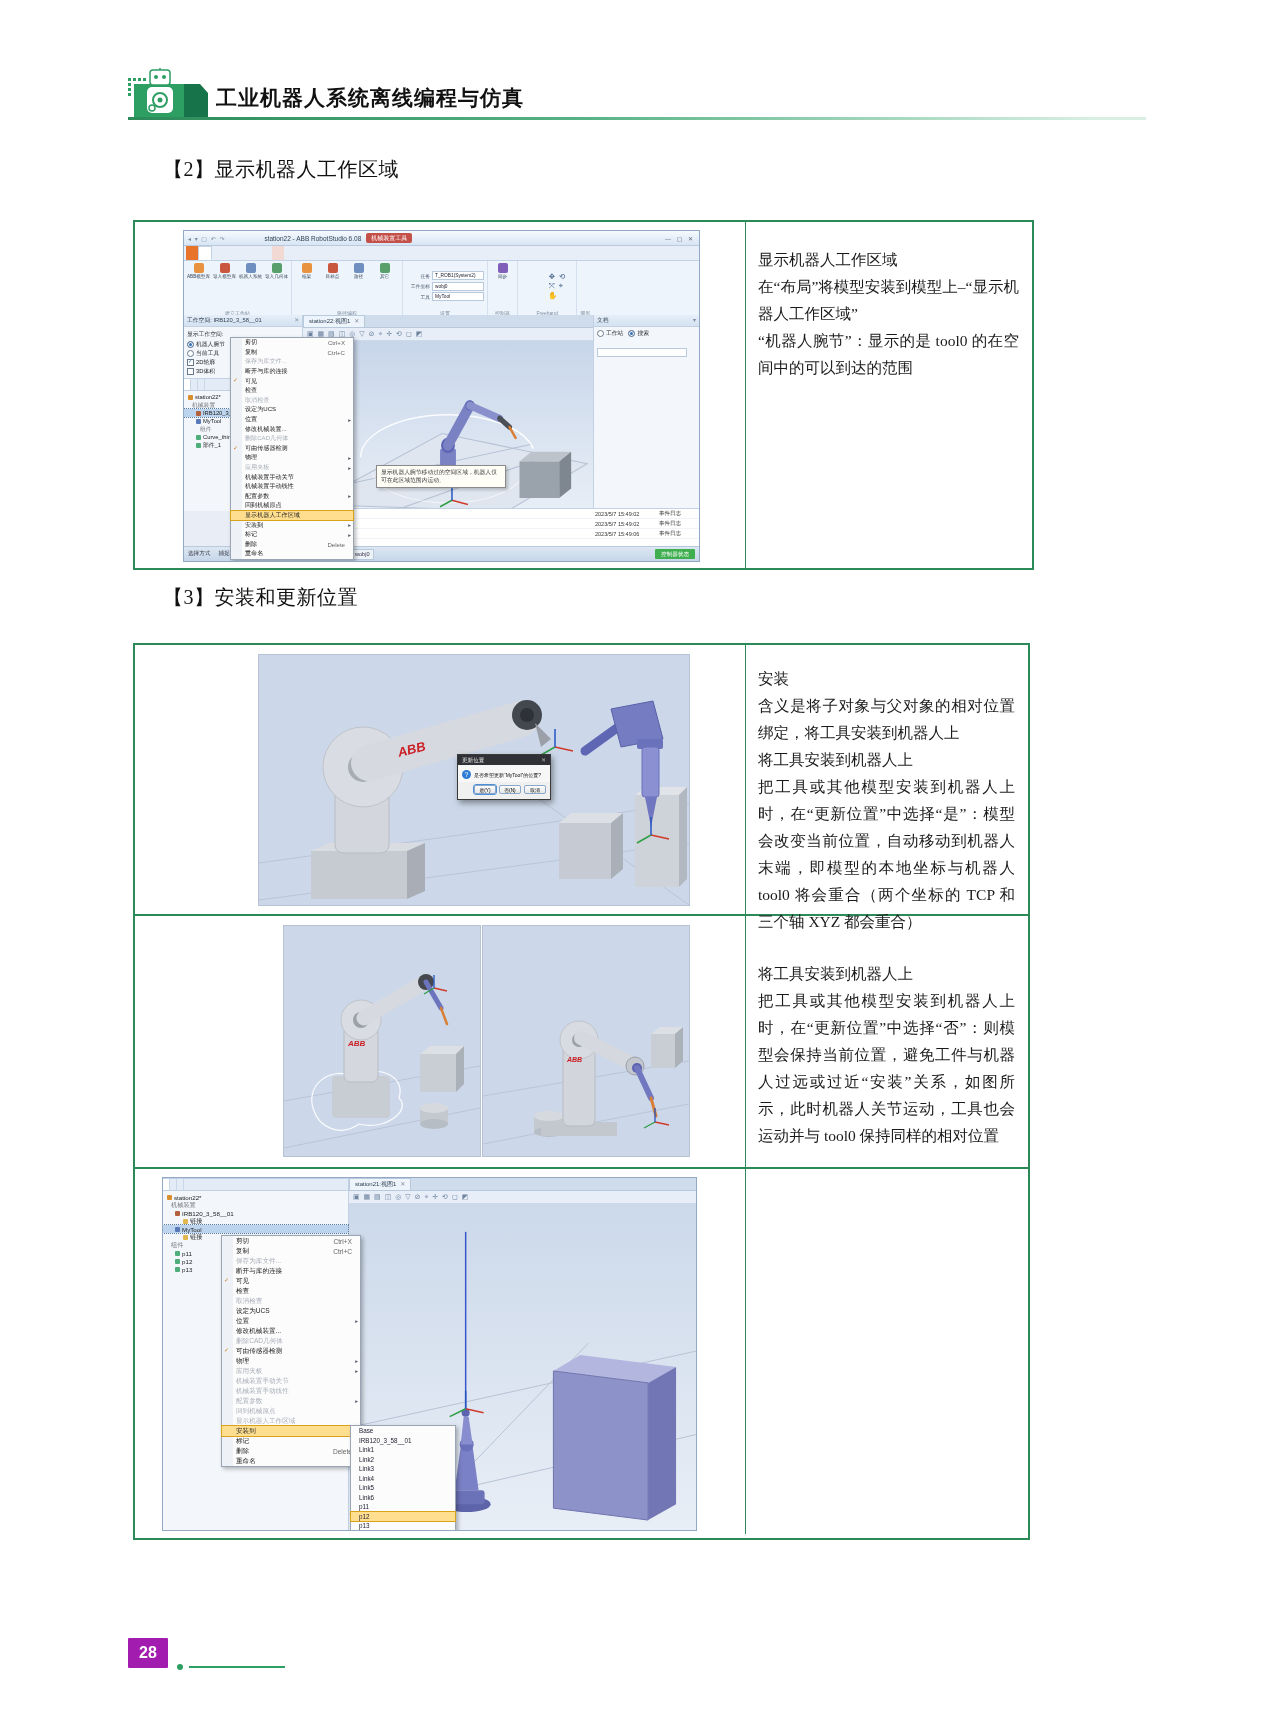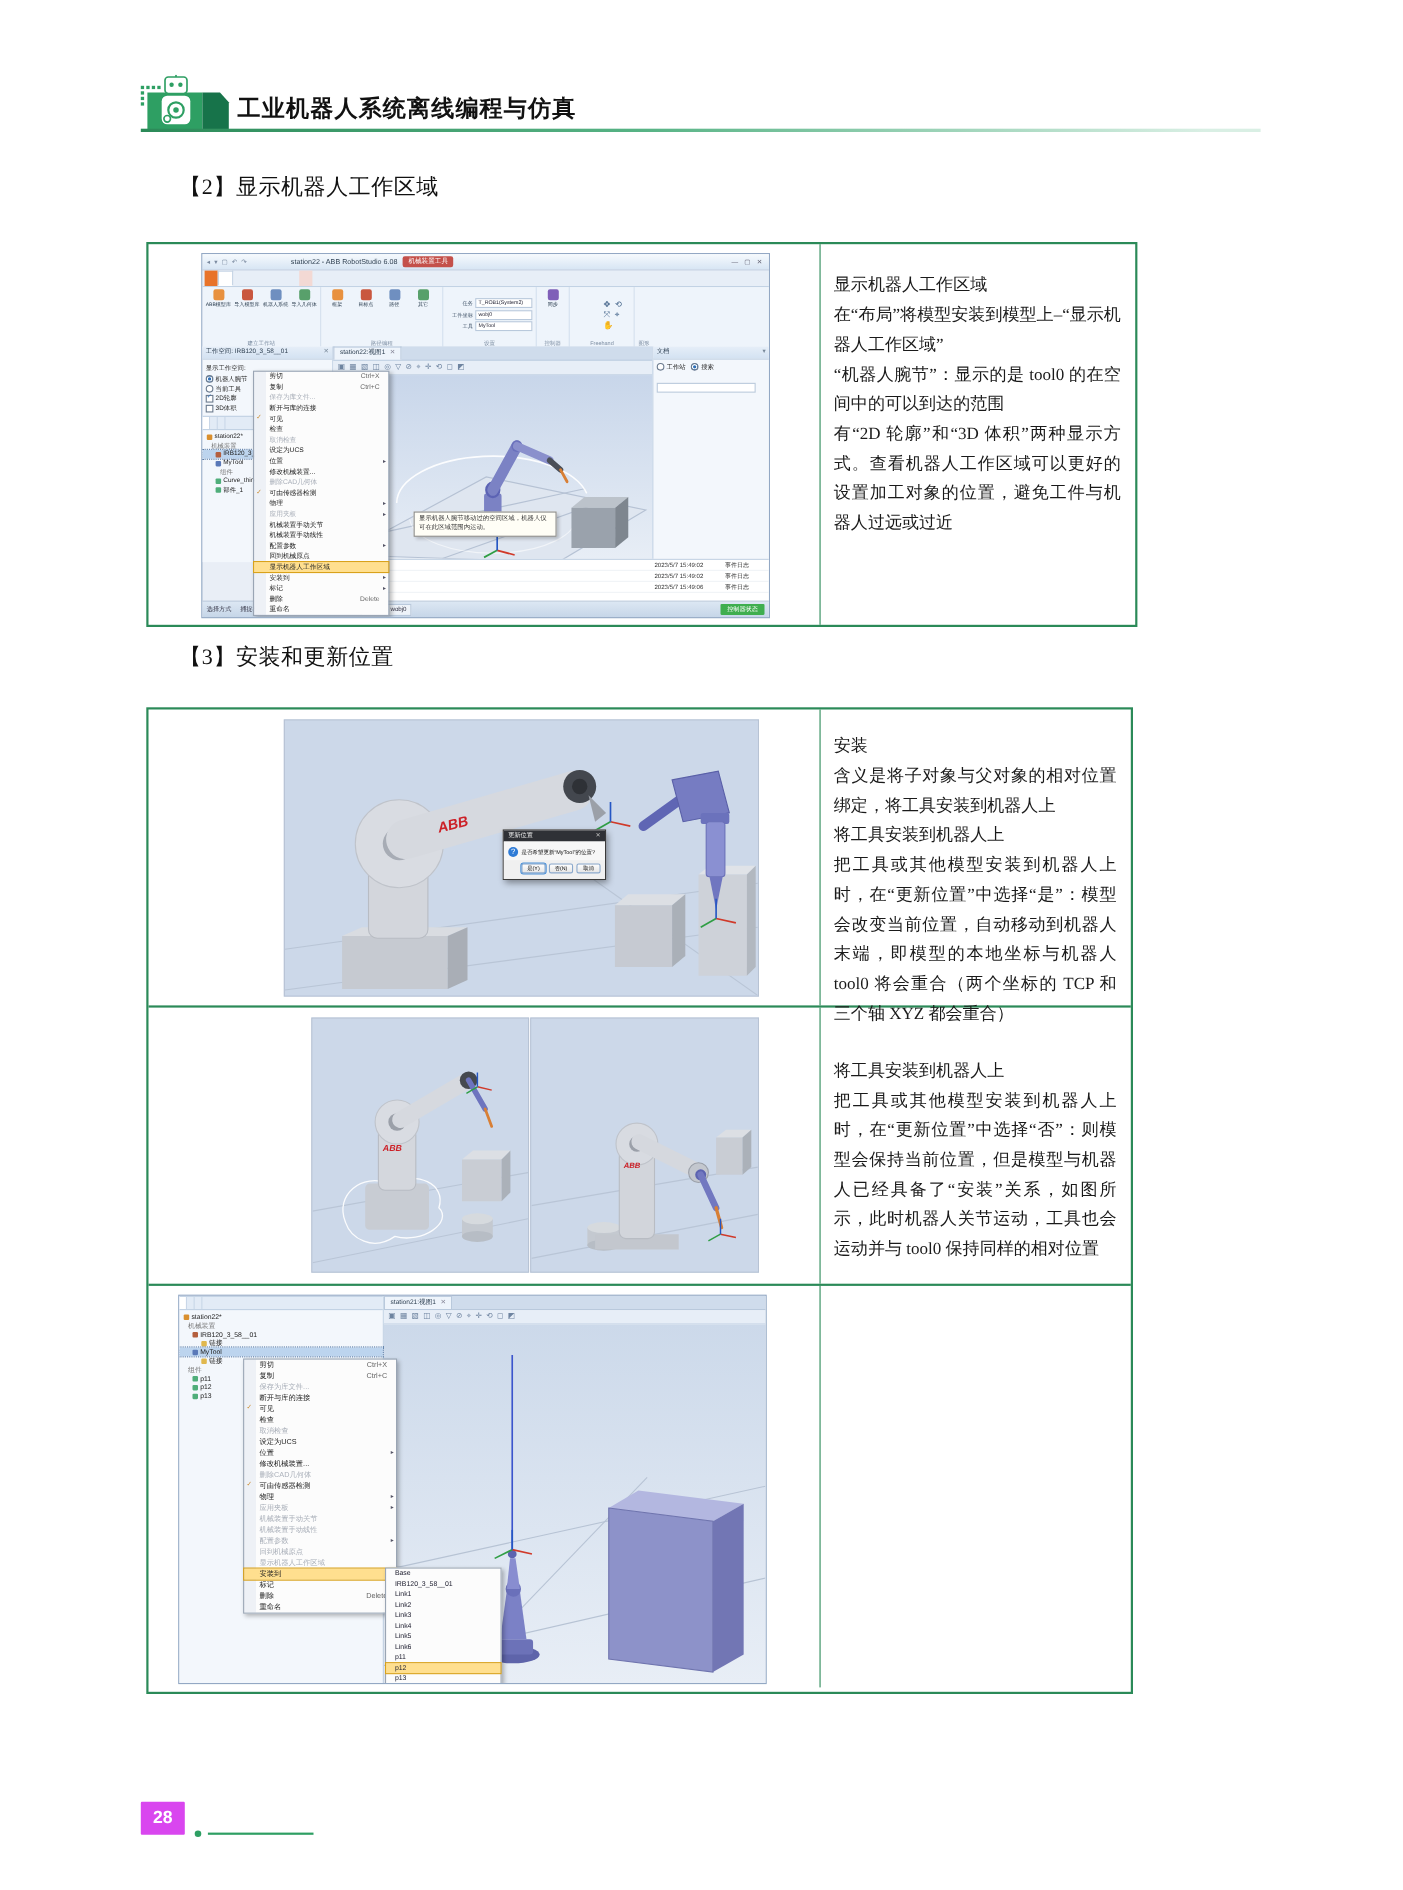--- a/index.html
+++ b/index.html
@@ -145,21 +145,21 @@
   .scene{position:absolute;border:1px solid #b7c3d4;background:#ccd8e9;overflow:hidden}
   .scene svg{display:block}
 
   
   .rs2-left{width:185px;background:#f3f7fc;border-right:1px solid #c2d2e4;flex:none}
   .rs2 .lp-tab{font-size:6px}
   .rs2 .tree-item{height:8px;font-size:6.2px}
   .rs2-body{display:flex;height:100%}
 
   
-  .page-num{left:128px;top:1638px;width:40px;height:30px;background:#d946ef;border-radius:1px;color:#fff;
+  .page-num{left:128px;top:1638px;width:40px;height:30px;background:#a21caf;border-radius:1px;color:#fff;
             font-size:16px;font-weight:bold;display:flex;align-items:center;justify-content:center;
             font-family:"Liberation Sans","DejaVu Sans",sans-serif}
   .pn-dot{left:177px;top:1664px;width:6px;height:6px;background:#2e9f63;border-radius:50%}
   .pn-line{left:189px;top:1666px;width:96px;height:2px;background:#2e9f63}
 </style>
 </head>
 <body>
 
 <div class="page">
 
@@ -560,21 +560,20 @@
           <span class="st-box">MyTool · wobj0</span>
           <span class="ctrl-badge">控制器状态</span>
         </div>
       </div>
     </div>
 
     <div class="cell-text">
       <p>显示机器人工作区域</p>
       <p>在“布局”将模型安装到模型上–“显示机器人工作区域”</p>
       <p>“机器人腕节”：显示的是 tool0 的在空间中的可以到达的范围</p>
-      <p>有“2D 轮廓”和“3D 体积”两种显示方式。查看机器人工作区域可以更好的设置加工对象的位置，避免工件与机器人过远或过近</p>
     </div>
   </div>
 
   <div class="abs sec-head" style="left:163px;top:584px">【3】安装和更新位置</div>
 
   <div class="abs fig-col" style="left:133px;top:643px;width:893px;height:893px">
 
     <div class="fig-row" style="height:269px">
       <div class="cell-img">
         <div class="scene" style="left:123px;top:9px;width:430px;height:250px">
@@ -727,21 +726,21 @@
             <g stroke-width="1.3">
               <line x1="172" y1="196" x2="186" y2="199" stroke="#d03a2a"></line>
               <line x1="172" y1="196" x2="161" y2="202" stroke="#2f9e44"></line>
               <line x1="172" y1="196" x2="172" y2="182" stroke="#2456c4"></line>
             </g>
           </svg>
         </div>
       </div>
       <div class="cell-text" style="padding-top:44px">
         <p>将工具安装到机器人上</p>
-        <p>把工具或其他模型安装到机器人上时，在“更新位置”中选择“否”：则模型会保持当前位置，但是模型与机器人已经具备了“安装”关系，如图所示，此时机器人关节运动，工具也会运动并与 tool0 保持同样的相对位置</p>
+        <p>把工具或其他模型安装到机器人上时，在“更新位置”中选择“否”：则模型会保持当前位置，避免工件与机器人过远或过近“安装”关系，如图所示，此时机器人关节运动，工具也会运动并与 tool0 保持同样的相对位置</p>
       </div>
     </div>
 
     <div class="fig-row" style="height:365px;border-bottom:none">
       <div class="cell-img">
         <div class="shot rs2" style="left:27px;top:8px;width:533px;height:352px">
           <div class="rs2-body">
             <div class="rs2-left">
               <div class="lp-tabs">
                   <span class="lp-tab"></span>

